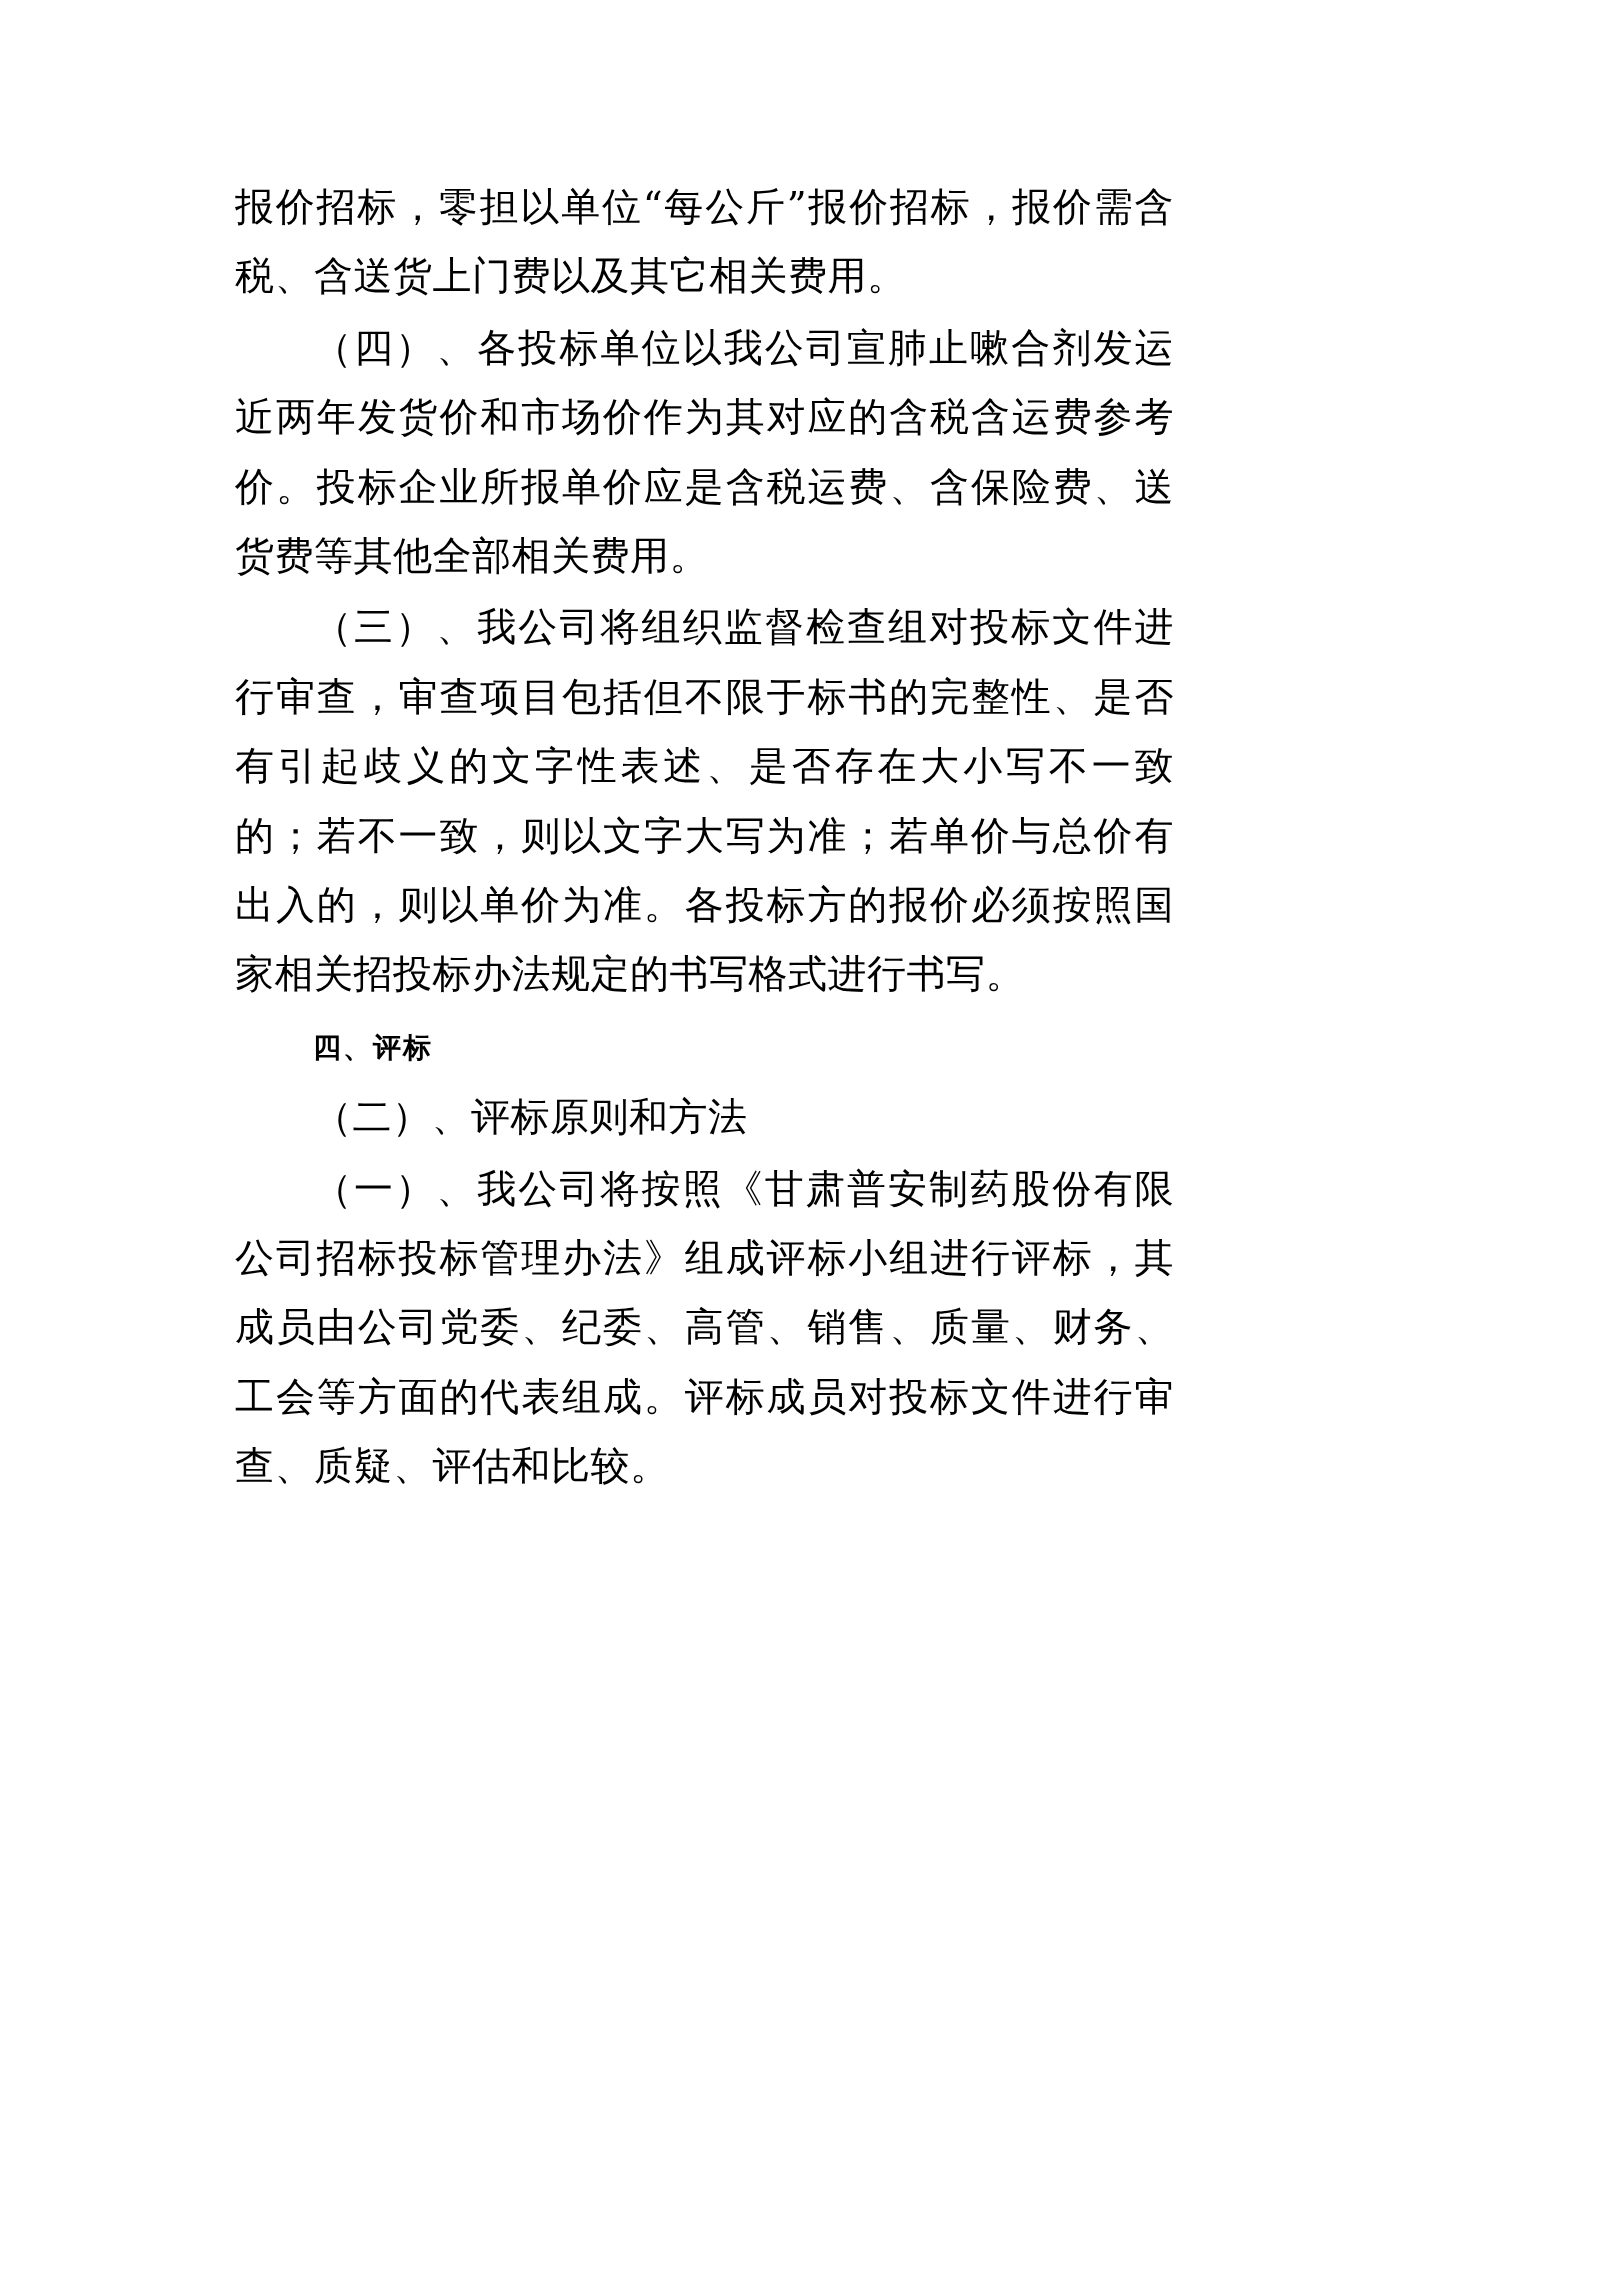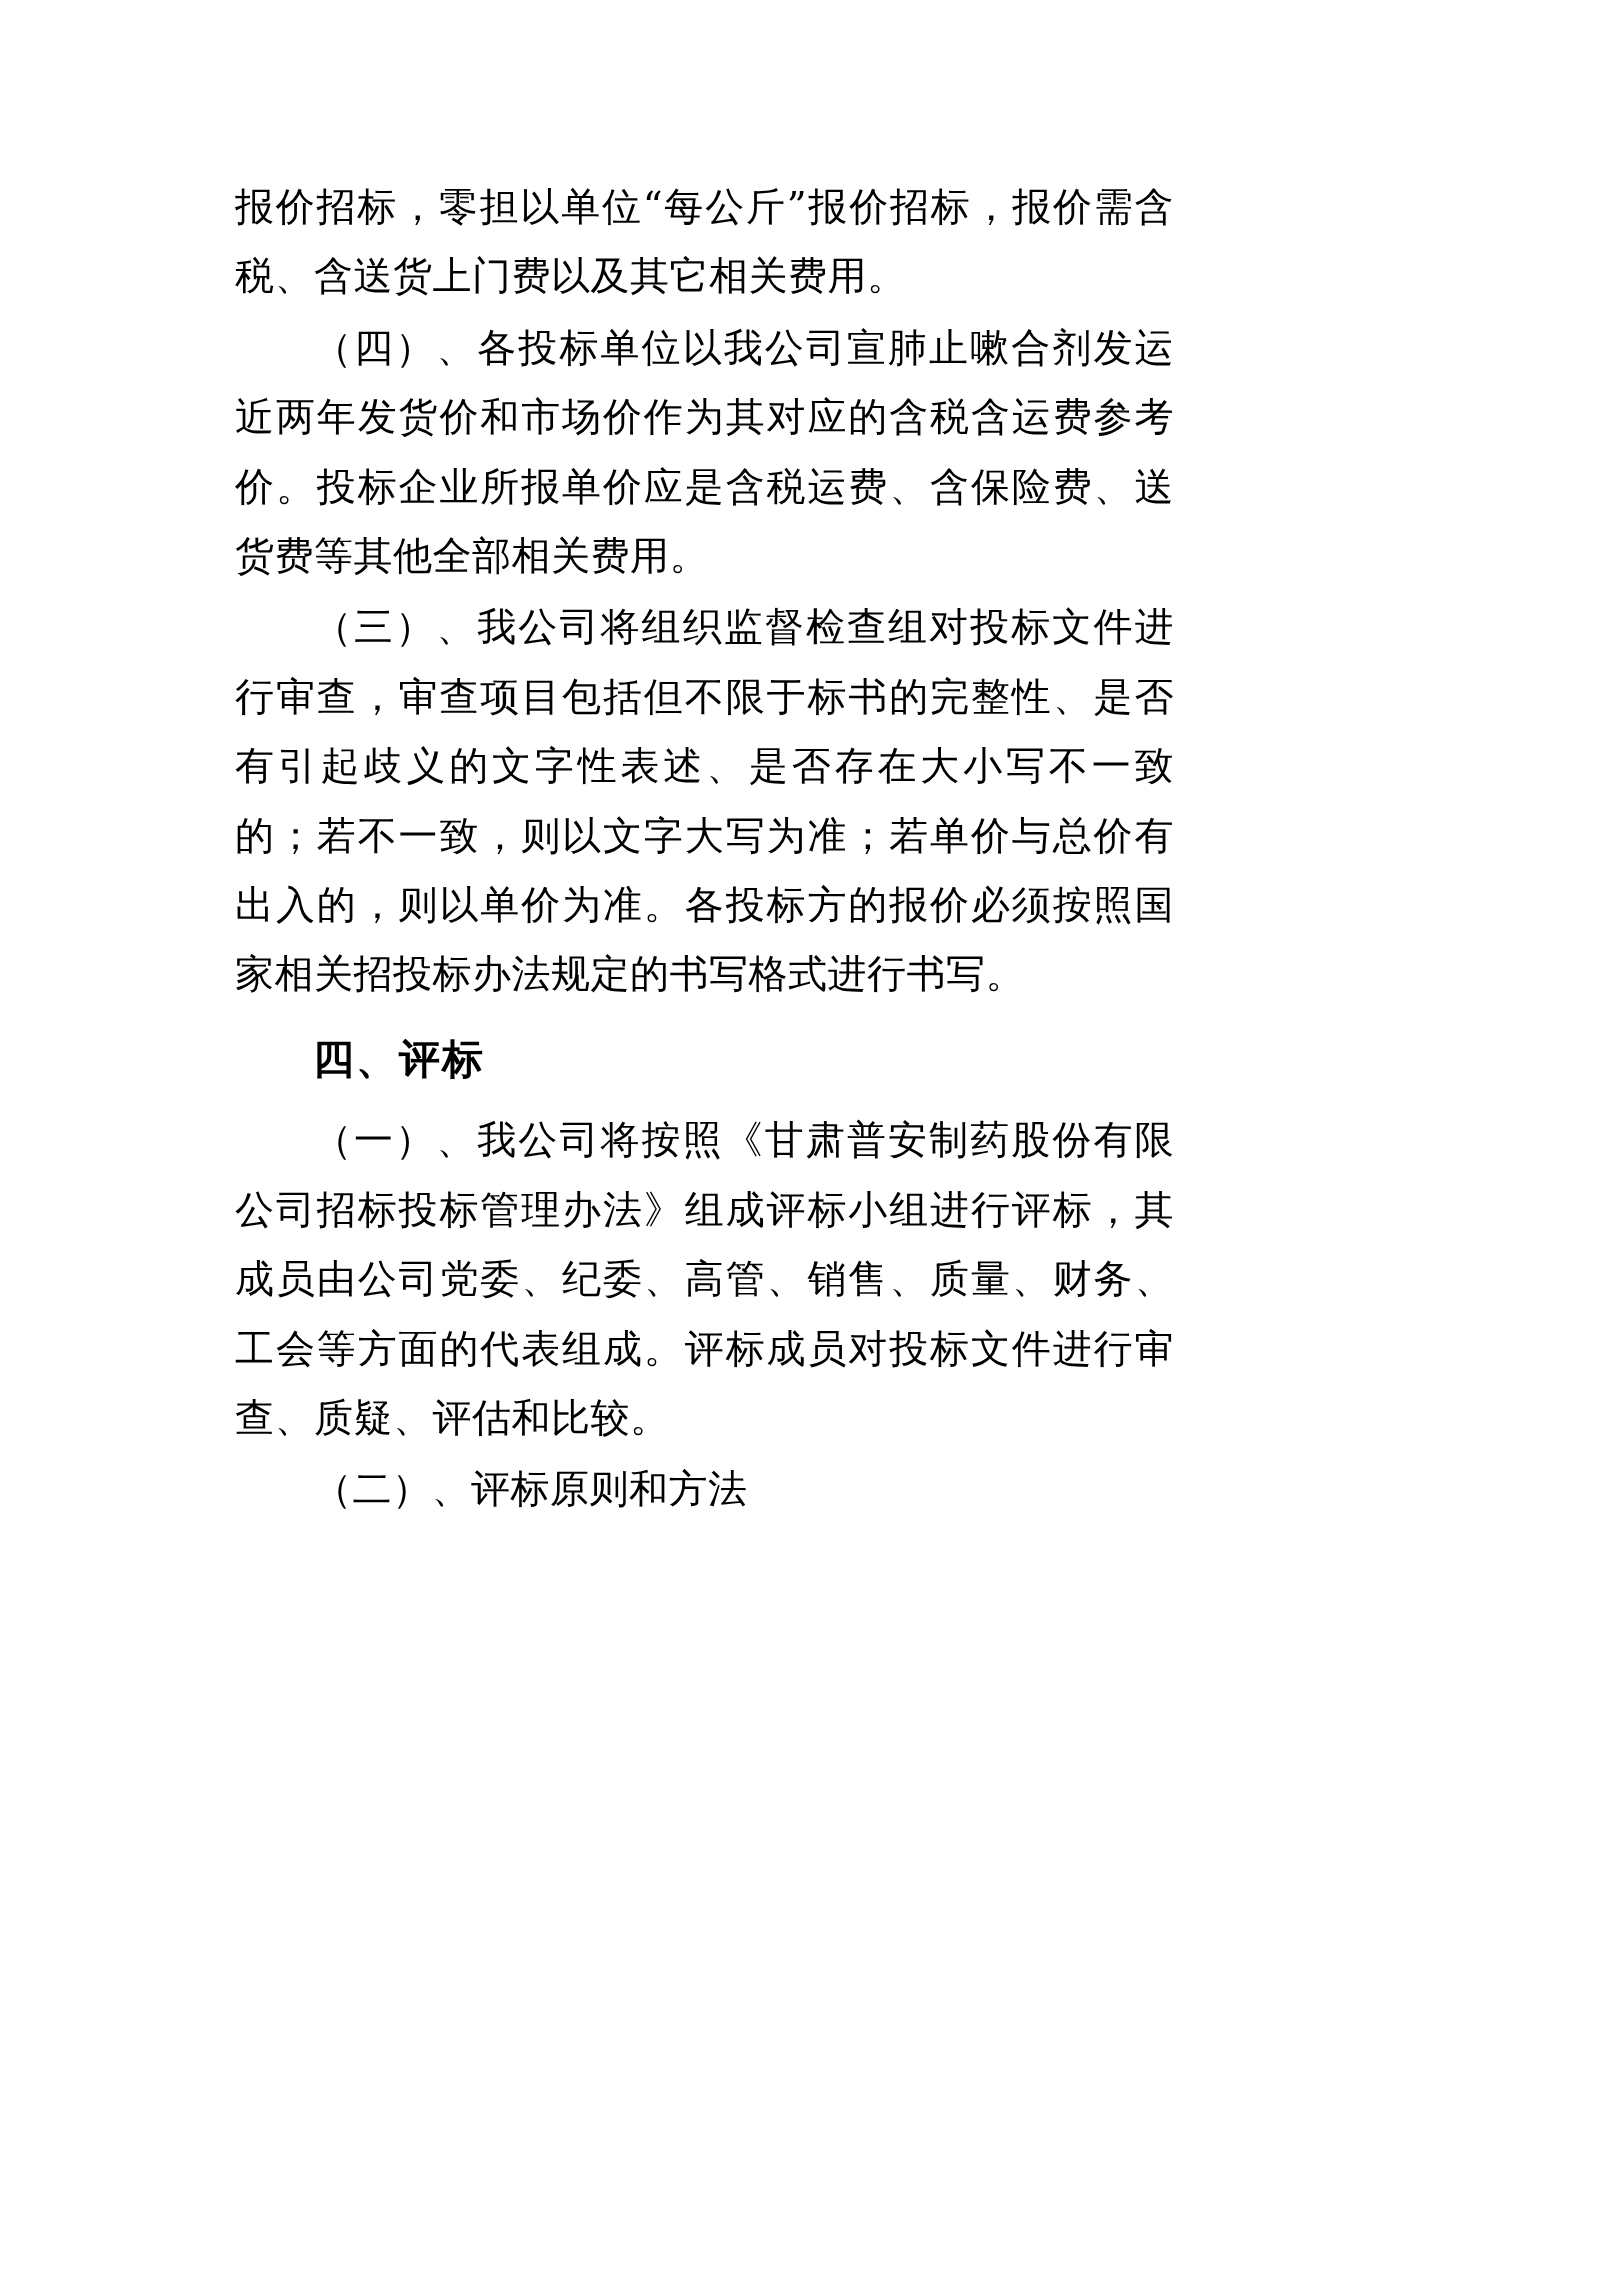--- a/index.html
+++ b/index.html
@@ -36,32 +36,32 @@
   .para-indent {
     text-indent: 78px;
   }
   .para-plain {
     text-indent: 0;
   }
   .heading {
     text-indent: 78px;
     font-weight: bold;
     font-family: Liberation Serif, serif;
-    font-size: 41px;
+    font-size: 28px;
     margin-top: 13.7px;
     margin-bottom: 9.8px;
     letter-spacing: 2px;
   }
 </style>
 </head>
 <body>
 
 <div class="page">
   <div class="doc-body">
     <p class="para-plain">报价招标，零担以单位“每公斤”报价招标，报价需含税、含送货上门费以及其它相关费用。</p>
     <p class="para-indent">（四）、各投标单位以我公司宣肺止嗽合剂发运近两年发货价和市场价作为其对应的含税含运费参考价。投标企业所报单价应是含税运费、含保险费、送货费等其他全部相关费用。</p>
     <p class="para-indent">（三）、我公司将组织监督检查组对投标文件进行审查，审查项目包括但不限于标书的完整性、是否有引起歧义的文字性表述、是否存在大小写不一致的；若不一致，则以文字大写为准；若单价与总价有出入的，则以单价为准。各投标方的报价必须按照国家相关招投标办法规定的书写格式进行书写。</p>
     <p class="heading">四、评标</p>
+    <p class="para-indent">（二）、评标原则和方法</p>
     <p class="para-indent">（一）、我公司将按照《甘肃普安制药股份有限公司招标投标管理办法》组成评标小组进行评标，其成员由公司党委、纪委、高管、销售、质量、财务、工会等方面的代表组成。评标成员对投标文件进行审查、质疑、评估和比较。</p>
-    <p class="para-indent">（二）、评标原则和方法</p>
   </div>
 </div>
 
 
 </body></html>

